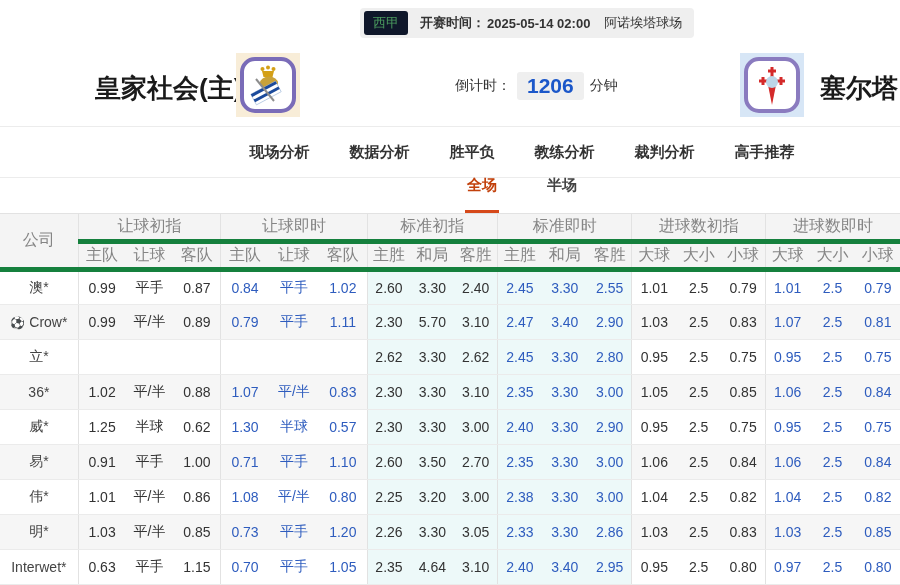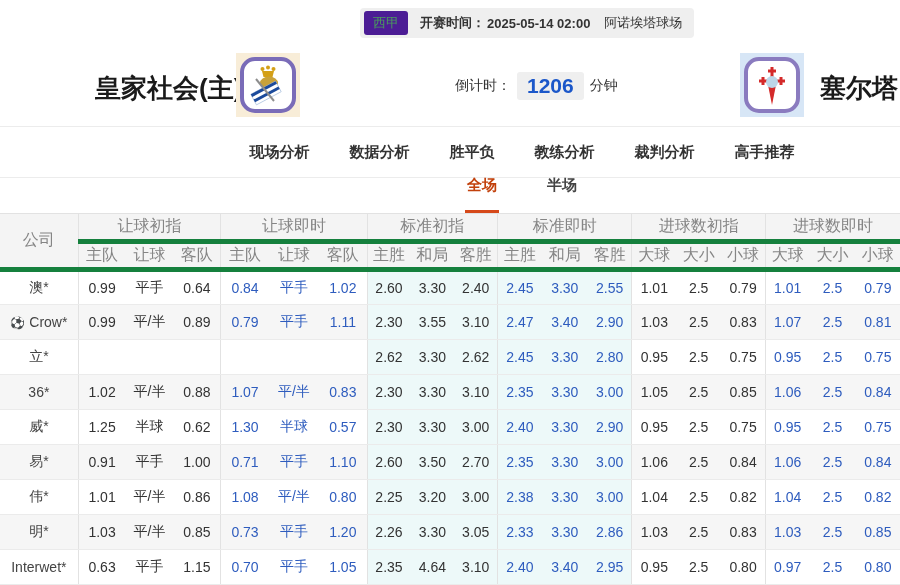--- a/index.html
+++ b/index.html
@@ -9,21 +9,21 @@
     --league-green:#4a9a5e;
     --cyan-col-bg:#edf9f9;
   }
   *{margin:0;padding:0;box-sizing:border-box;}
   html,body{width:900px;height:585px;overflow:hidden;background:#fff;
     font-family:"Liberation Sans","DejaVu Sans",sans-serif;color:#333;}
   
   .page-header{position:relative;height:127px;border-bottom:1px solid #ececec;background:#fff;}
   .match-meta{position:absolute;left:360px;top:8px;height:30px;display:flex;align-items:center;
     background:#efefef;border-radius:4px;padding:0 12px 0 4px;font-size:13px;white-space:nowrap;}
-  .league-badge{background:#4c1d95;color:var(--league-green);padding:3px 9px;border-radius:3px;
+  .league-badge{background:#0f172a;color:var(--league-green);padding:3px 9px;border-radius:3px;
     font-size:13px;margin-right:12px;}
   .kickoff-label,.kickoff-time{font-weight:bold;color:#333;}
   .kickoff-time{margin-left:2px;}
   .venue{margin-left:14px;color:#333;}
   .team-name{position:absolute;top:71px;font-size:26px;font-weight:bold;color:#1a1a1a;white-space:nowrap;}
   .home-name{left:95px;}
   .away-name{left:820px;}
   .logo-tile{position:absolute;top:53px;width:64px;height:64px;display:flex;align-items:center;justify-content:center;}
   .home-tile{left:236px;background:#f8edd8;}
   .away-tile{left:740px;background:#d7e6f6;}
@@ -176,21 +176,21 @@
       <th>大球</th>
       <th>大小</th>
       <th>小球</th>
     </tr>
   </thead>
   <tbody>
       <tr>
         <td class="company gend">澳*</td>
         <td class="">0.99</td>
         <td class="">平手</td>
-        <td class="gend">0.64</td>
+        <td class="gend">0.87</td>
         <td class="blue">0.84</td>
         <td class="blue">平手</td>
         <td class="blue gend">1.02</td>
         <td class="cyan">2.60</td>
         <td class="cyan">3.30</td>
         <td class="cyan gend">2.40</td>
         <td class="blue cyan">2.45</td>
         <td class="blue cyan">3.30</td>
         <td class="blue cyan gend">2.55</td>
         <td class="">1.01</td>
@@ -202,21 +202,21 @@
       </tr>
       <tr class="alt">
         <td class="company gend"><span class="ball">⚽</span>Crow*</td>
         <td class="">0.99</td>
         <td class="">平/半</td>
         <td class="gend">0.89</td>
         <td class="blue">0.79</td>
         <td class="blue">平手</td>
         <td class="blue gend">1.11</td>
         <td class="cyan">2.30</td>
-        <td class="cyan">3.55</td>
+        <td class="cyan">5.70</td>
         <td class="cyan gend">3.10</td>
         <td class="blue cyan">2.47</td>
         <td class="blue cyan">3.40</td>
         <td class="blue cyan gend">2.90</td>
         <td class="">1.03</td>
         <td class="">2.5</td>
         <td class="gend">0.83</td>
         <td class="blue">1.07</td>
         <td class="blue">2.5</td>
         <td class="blue">0.81</td>

